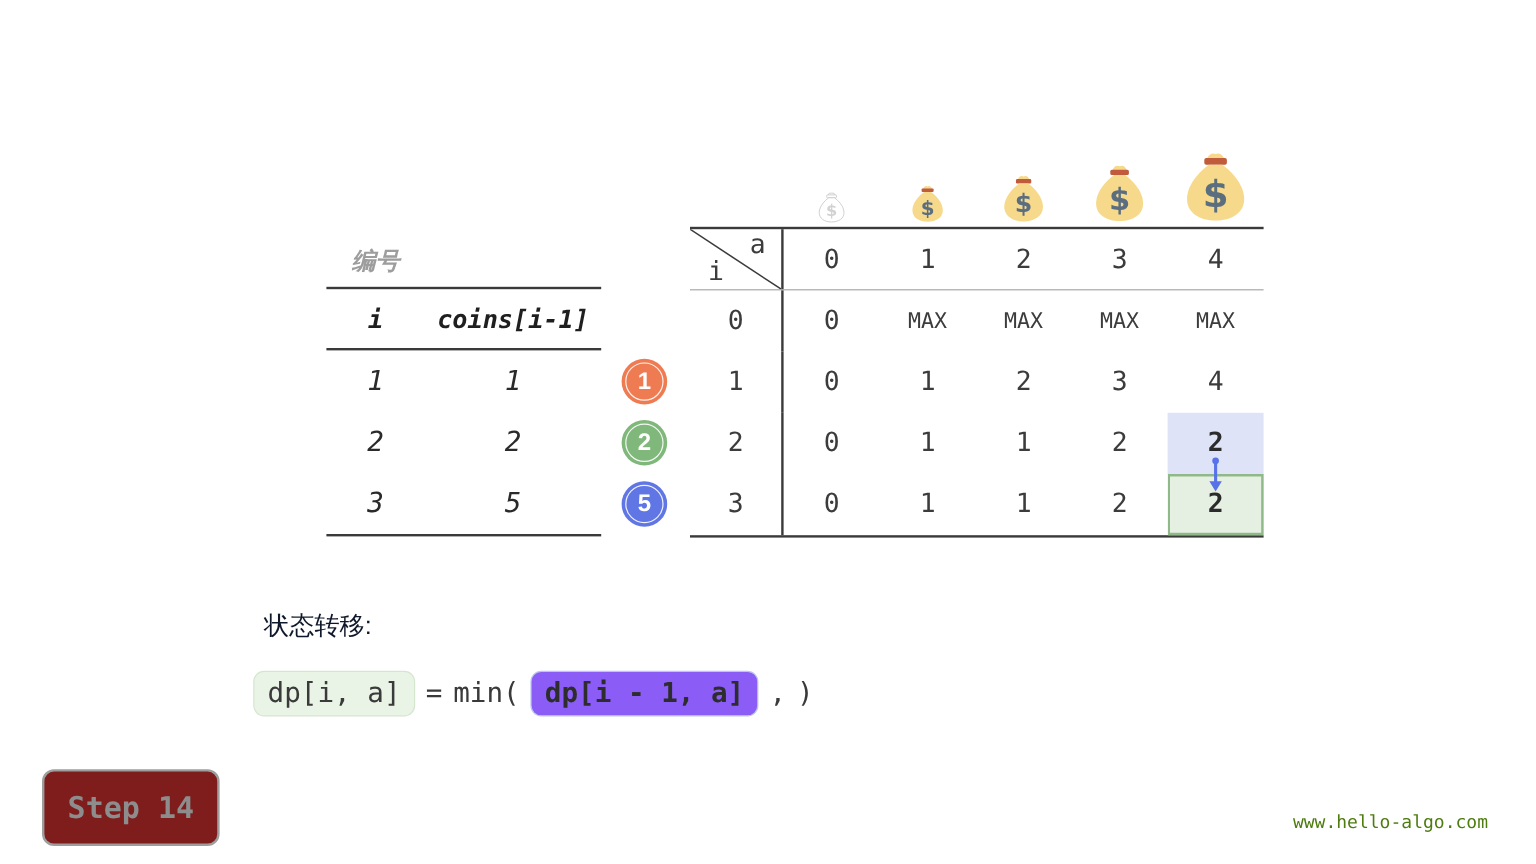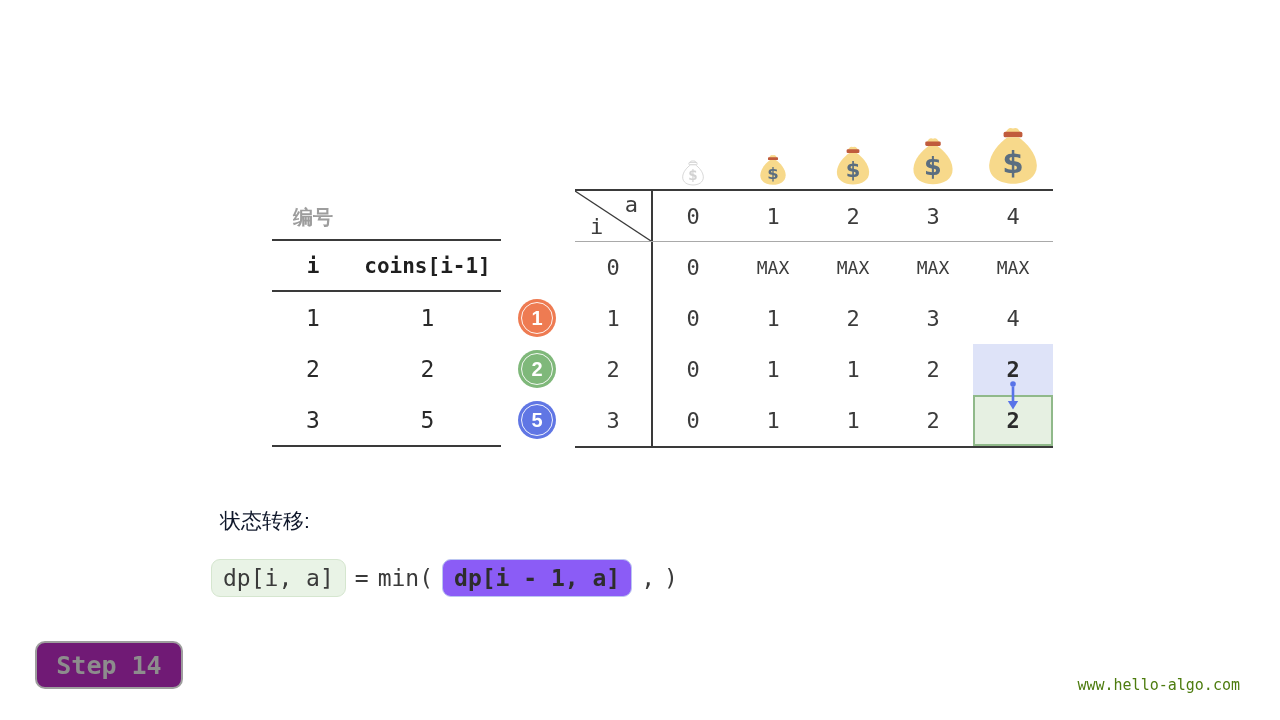--- a/index.html
+++ b/index.html
@@ -4,21 +4,21 @@
 <style>
   * { box-sizing: border-box; margin: 0; padding: 0; }
   body { background:#fff; }
   .stage {
     position: relative; width: 1280px; height: 720px; background: #ffffff;
     overflow: hidden; font-family: "DejaVu Sans Mono", monospace; color: #3c3c3c;
   }
 
   
   .coin-table { position:absolute; left:272px; top:196px; width:229px; border-bottom:2px solid #3a3a3a; }
-  .ct-row { display:grid; grid-template-columns:82px 147px; align-items:center; text-align:center; }
+  .ct-row { display:grid; grid-template-columns:82px 147px; align-items:center; text-align:center;font-style:italic; }
   .ct-head { height:45px; border-bottom:2px solid #3a3a3a;
     font-family:"Liberation Sans","DejaVu Sans",sans-serif; font-weight:bold; font-size:20px; color:#9d9d9d; }
   .ct-sub  { height:51px; border-bottom:2px solid #3a3a3a; font-weight:bold; font-size:21px; color:#1f1f1f; }
   .ct-body { height:51px; font-size:23px; color:#2a2a2a; }
 
   
   .coin { position:absolute; width:38px; height:38px; border-radius:50%; left:518px; }
   .coin-ring { position:absolute; inset:3px; border:1.6px solid rgba(255,255,255,.9); border-radius:50%;
     display:flex; align-items:center; justify-content:center; color:#fff; font-weight:bold; font-size:20px;
     font-family:"Liberation Sans","DejaVu Sans",sans-serif; }
@@ -54,22 +54,22 @@
   .formula-title { position:absolute; left:220px; top:507px; font-size:21px; color:#0f172a;
     font-family:"Liberation Sans","DejaVu Sans",sans-serif; }
   .formula { position:absolute; left:211px; top:559px; display:flex; align-items:center; gap:9px;
     font-size:23px; color:#3a3a3a; white-space:pre; }
   .fbox { padding:5px 11px; border-radius:9px; white-space:pre; }
   .fbox.g1 { background:#e9f3e6; border:1px solid #d5e6cf; }
   .fbox.bl { background:#8b5cf6; border:1px solid #bbc6f1; font-weight:bold; color:#2d2d2d; }
   .fbox.g2 { background:#e4f2ec; border:1px solid #cde5da; }
 
   
-  .step-box { position:absolute; left:35px; top:641px; width:148px; height:48px;
-    background:#701a75; border:2px solid #9e9e9e; border-radius:10px;
+  .step-box { position:absolute; left:35px; top:641px; width:148px; height:64px;
+    background:#7f1d1d; border:2px solid #9e9e9e; border-radius:10px;
     display:flex; align-items:center; justify-content:center;
     font-size:25px; font-weight:bold; color:#8d8d8d; }
   .watermark { position:absolute; right:40px; top:676px; font-size:15px; color:#4d7c0f; }
 </style>
 </head>
 <body>
 
 <div class="stage">
 
   <div class="coin-table">

